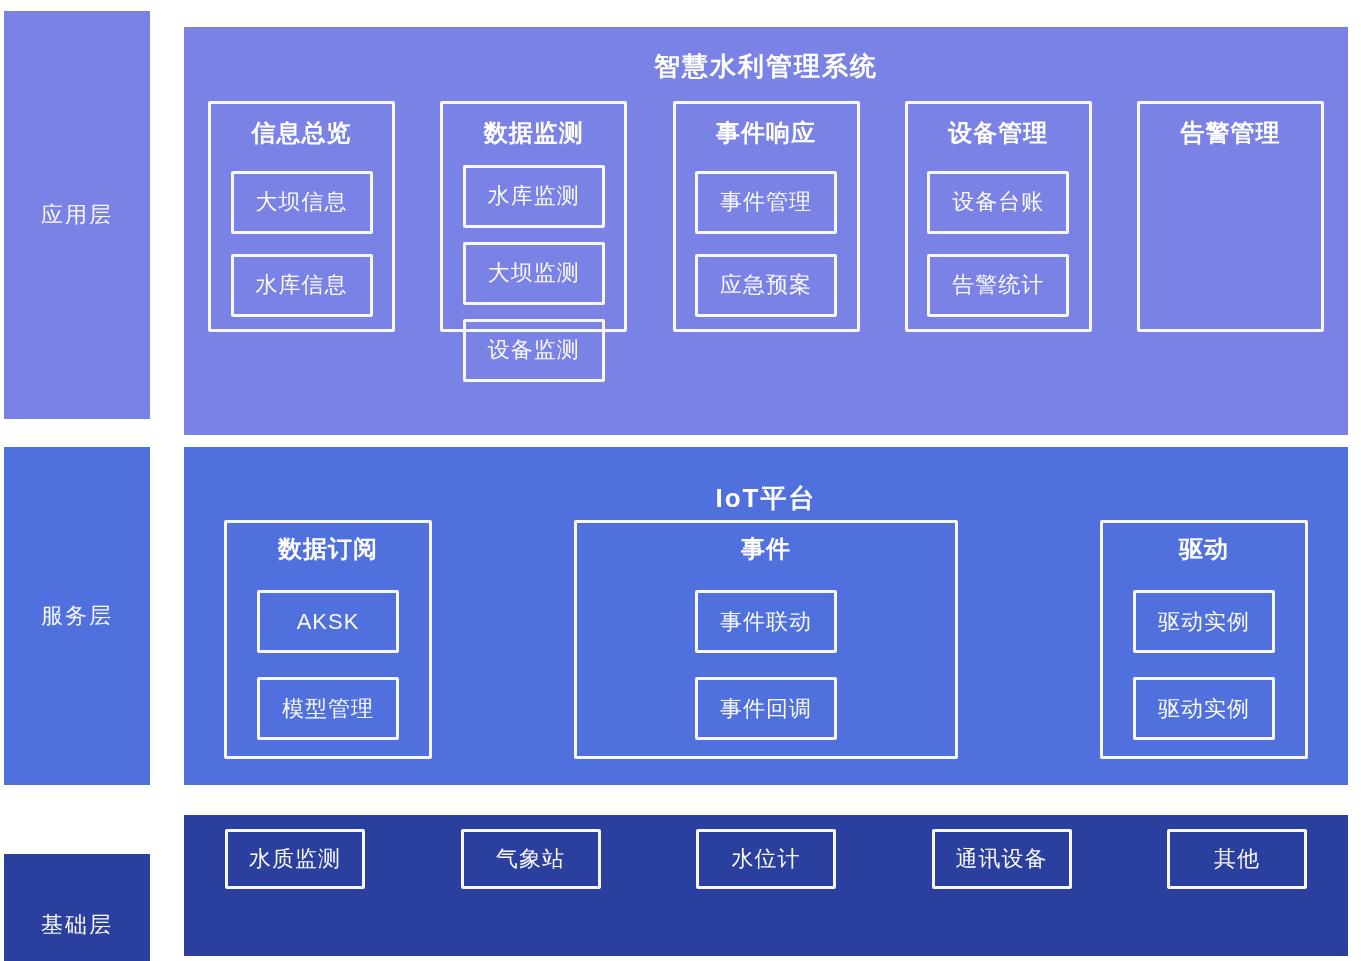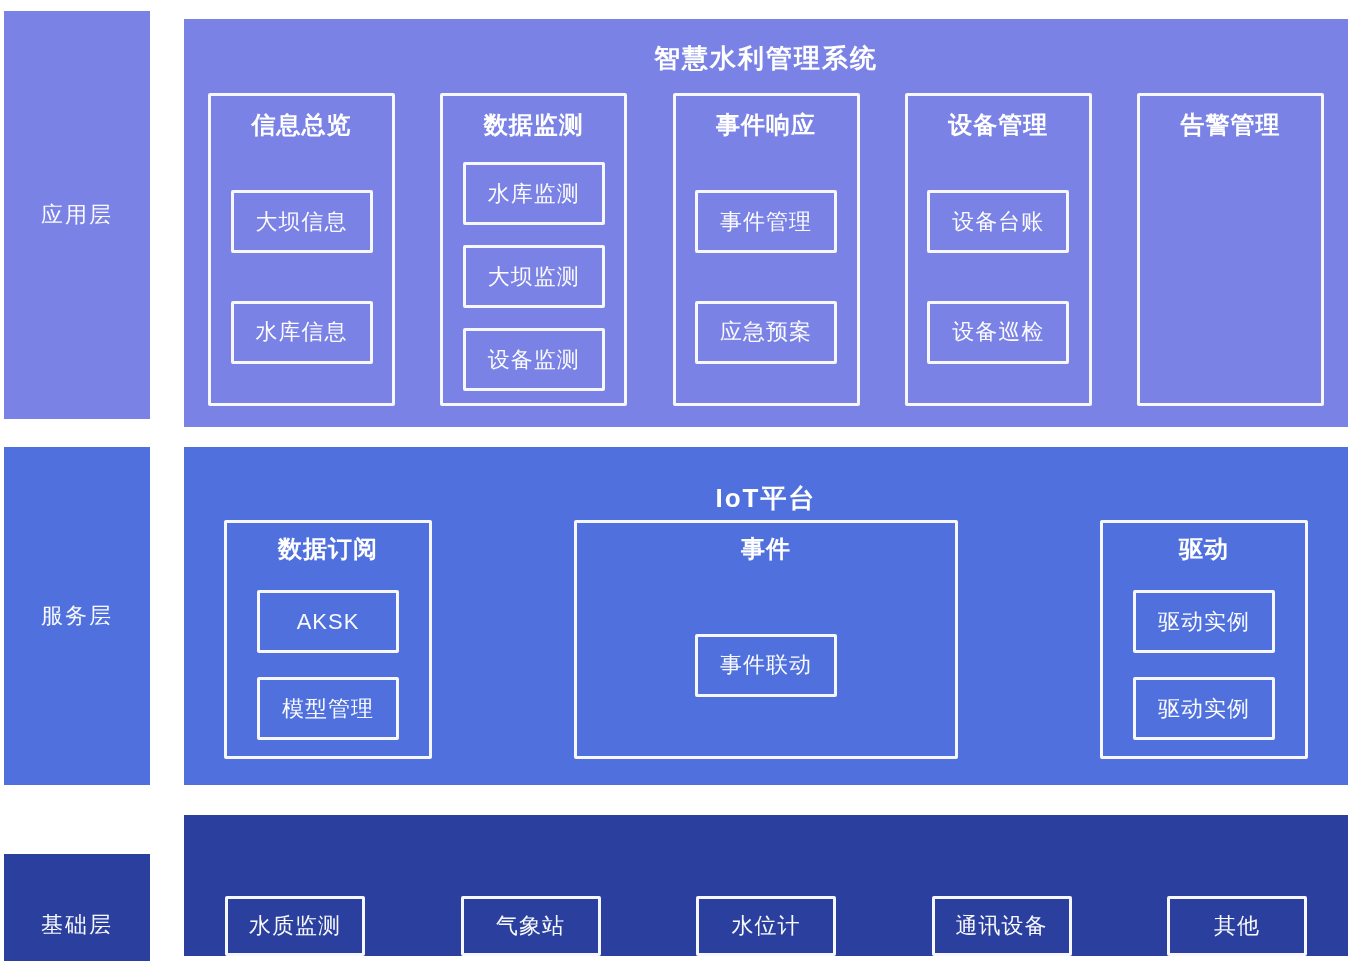--- a/index.html
+++ b/index.html
@@ -10,33 +10,33 @@
   }
   .block { position:absolute; }
   
   .side { left:4px; width:146px; display:flex; align-items:center; justify-content:center;
           font-size:22px; letter-spacing:2px; color:rgba(255,255,255,0.97); }
   #side-app  { top:11px;  height:408px; background:var(--app-bg); }
   #side-svc  { top:447px; height:338px; background:var(--svc-bg); }
   #side-base { top:854px; height:141px; background:var(--base-bg); }
   
   .main { left:184px; width:1164px; }
-  #main-app  { top:19px;  height:408px; background:var(--app-bg); }
+  #main-app  { top:27px;  height:408px; background:var(--app-bg); }
   #main-svc  { top:447px; height:338px; background:var(--svc-bg); }
   #main-base { top:815px; height:141px; background:var(--base-bg);
-               display:flex; align-items:flex-end; justify-content:space-between; padding:0 41px; }
+               display:flex; align-items:flex-start; justify-content:space-between; padding:0 41px; }
   .section-title { text-align:center; font-weight:bold; font-size:26px; letter-spacing:2px;
                    padding-top:26px; line-height:1; }
   #main-svc .section-title { padding-top:38px; }
   
   .cols { display:flex; justify-content:space-between; }
   #app-cols { padding:0 24px; margin-top:22px; height:313px; }
   #svc-cols { padding:0 40px; margin-top:9px;  height:239px; }
   .col { border:3px solid var(--line); border-radius:2px; display:flex; flex-direction:column; }
-  .t-col { width:187px; height:313px; padding-top:15px; }
+  .t-col { width:187px; height:231px; padding-top:15px; }
   .s-col { width:208px; height:239px; padding-top:12px; }
   #svc-cols .s-col:nth-child(2) { width:384px; }
   .col-title { text-align:center; font-weight:bold; font-size:24px; letter-spacing:1px; line-height:1.15; }
   .col-items { flex:1; display:flex; flex-direction:column; align-items:center;
                justify-content:space-evenly; padding:4px 0 6px; }
   .col-items.grid { flex-direction:row; flex-wrap:wrap; justify-content:center;
                     align-content:space-evenly; column-gap:39px; }
   
   .item { width:142px; height:63px; border:3px solid var(--line); border-radius:2px;
           display:flex; align-items:center; justify-content:center;
@@ -105,21 +105,21 @@
   </div>
 
   <div class="col t-col">
     <div class="col-title">设备管理</div>
     <div class="col-items">
   <div class="item">
     <span>设备台账</span>
   </div>
 
   <div class="item">
-    <span>设备巡检</span>
+    <span>告警统计</span>
   </div>
 </div>
   </div>
 
   <div class="col t-col">
     <div class="col-title">告警管理</div>
   </div>
 </div>
   </section>
 
@@ -140,20 +140,23 @@
   </div>
 
 
   <div class="col s-col">
     <div class="col-title">事件</div>
     <div class="col-items">
   <div class="item">
     <span>事件联动</span>
   </div>
 
+  <div class="item">
+    <span>事件回调</span>
+  </div>
 </div>
   </div>
 
   <div class="col s-col">
     <div class="col-title">驱动</div>
     <div class="col-items">
   <div class="item">
     <span>驱动实例</span>
   </div>
 

